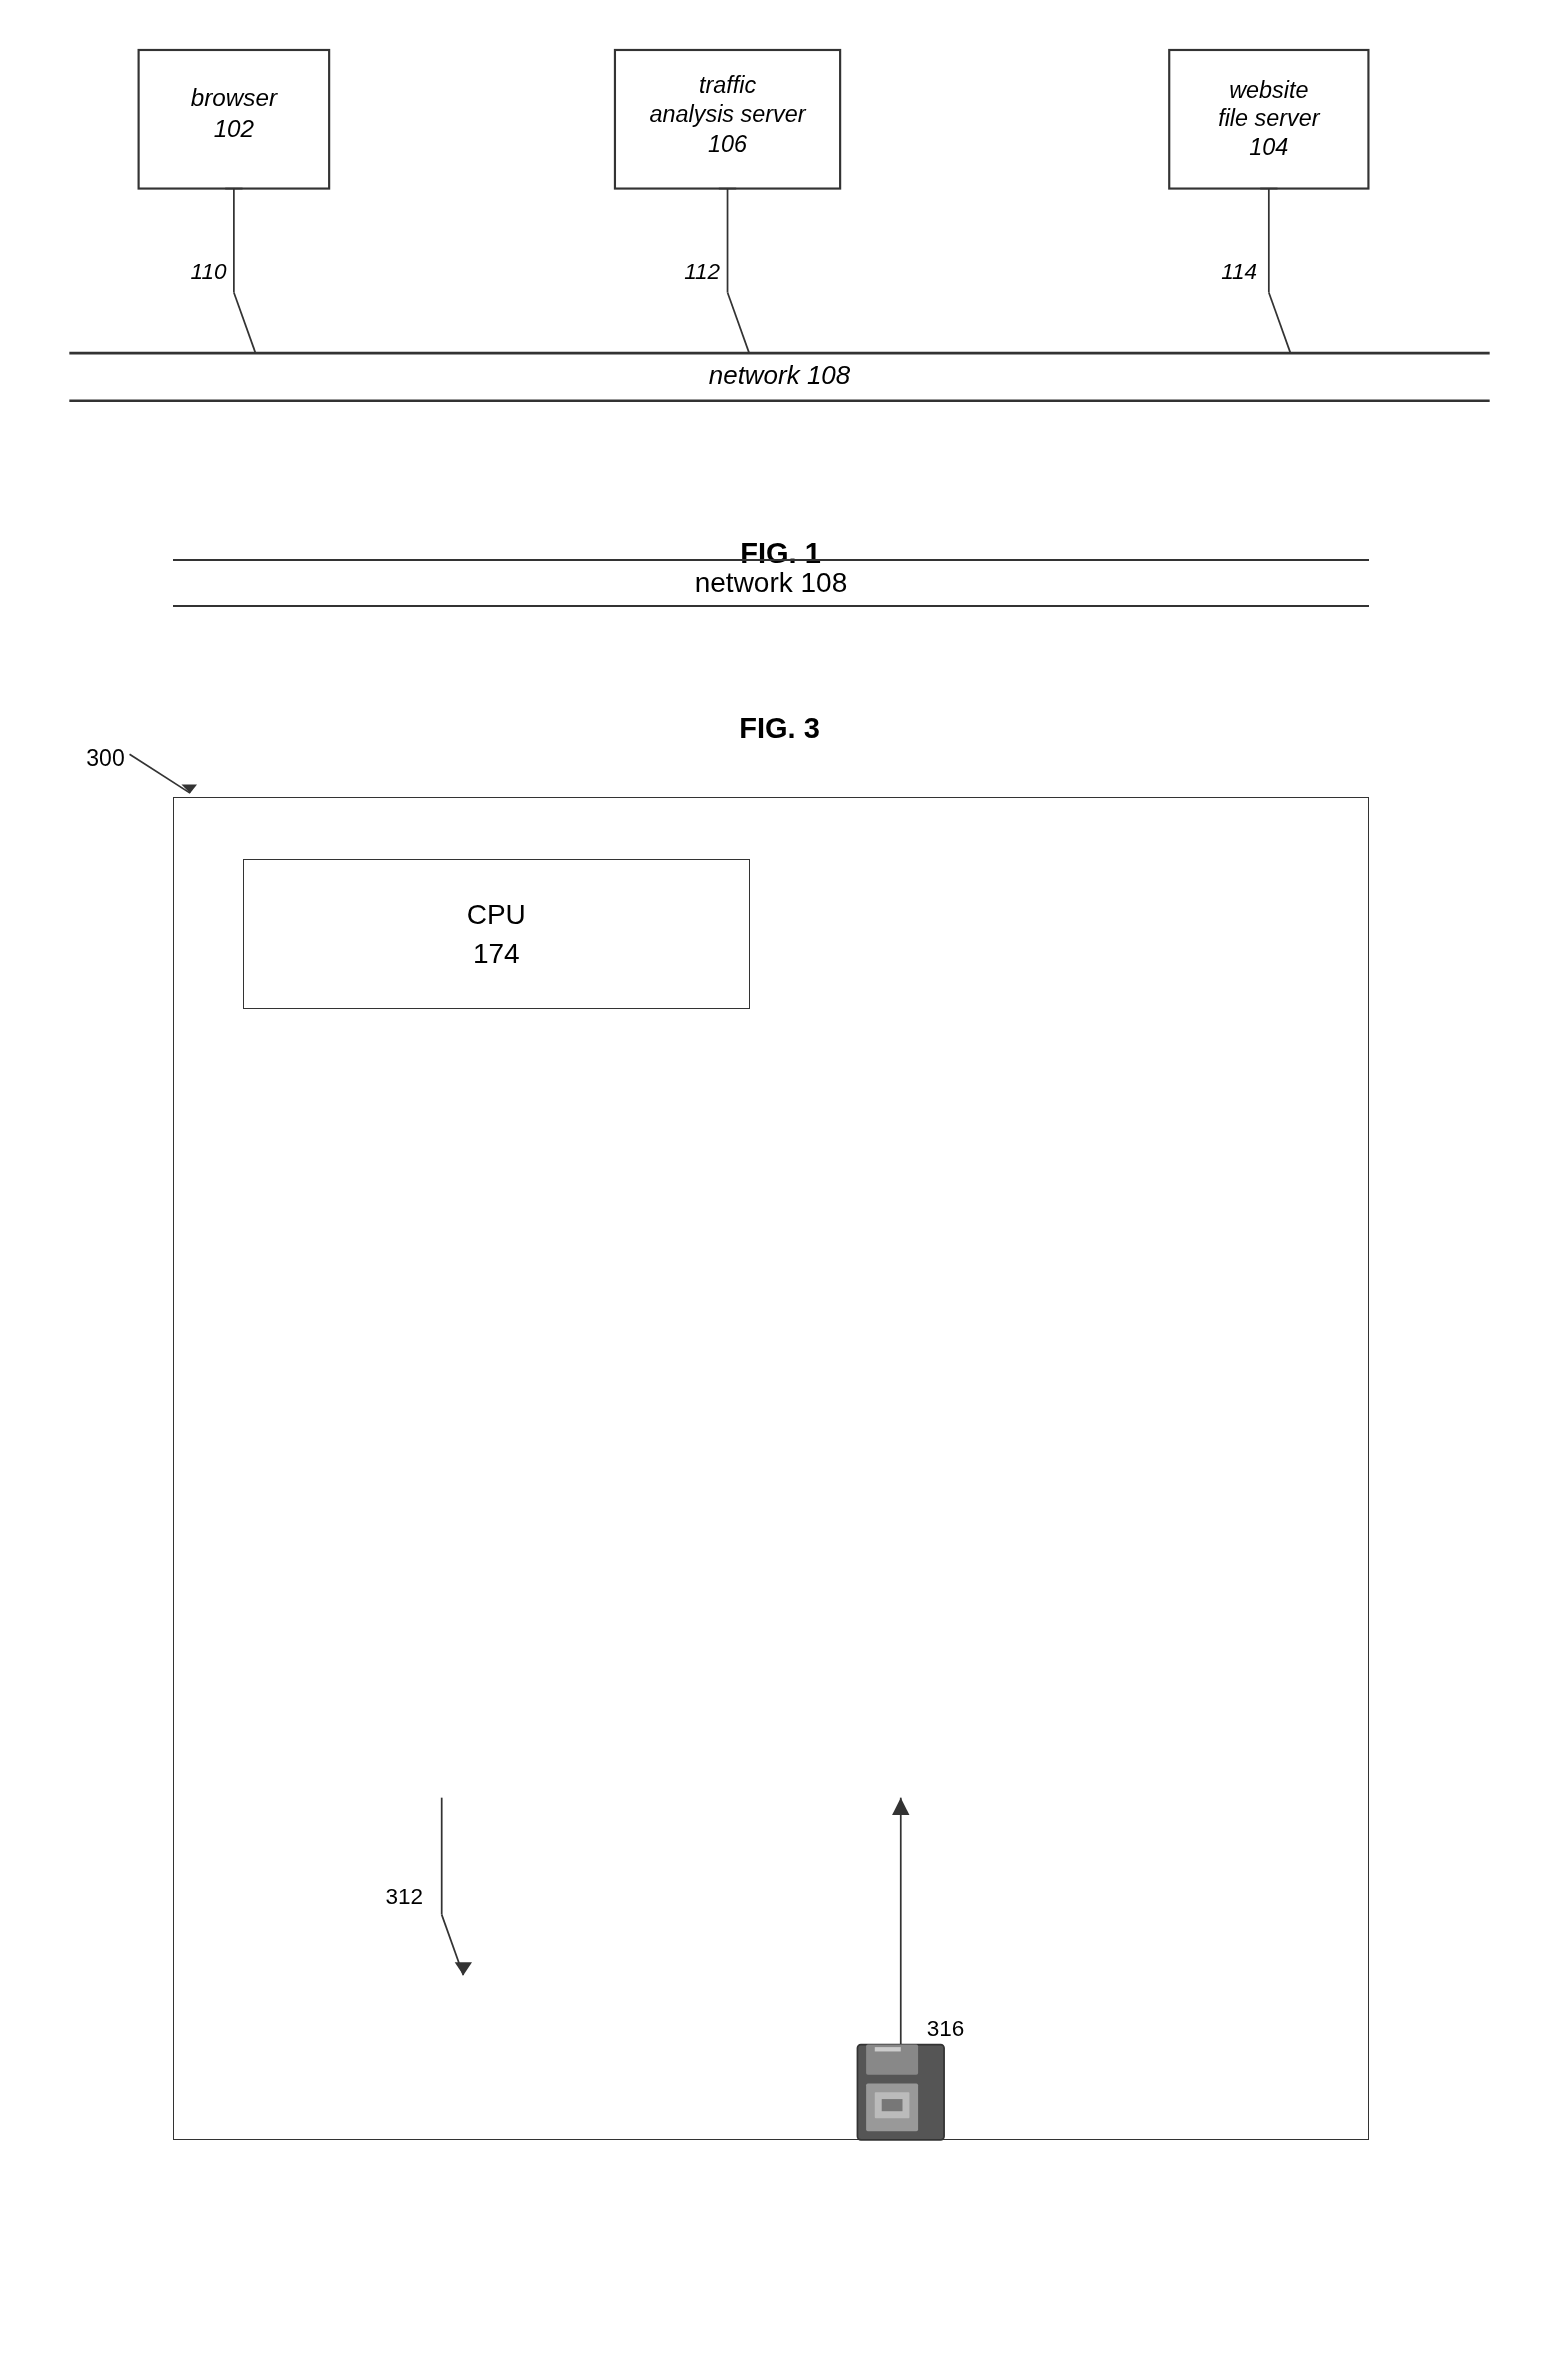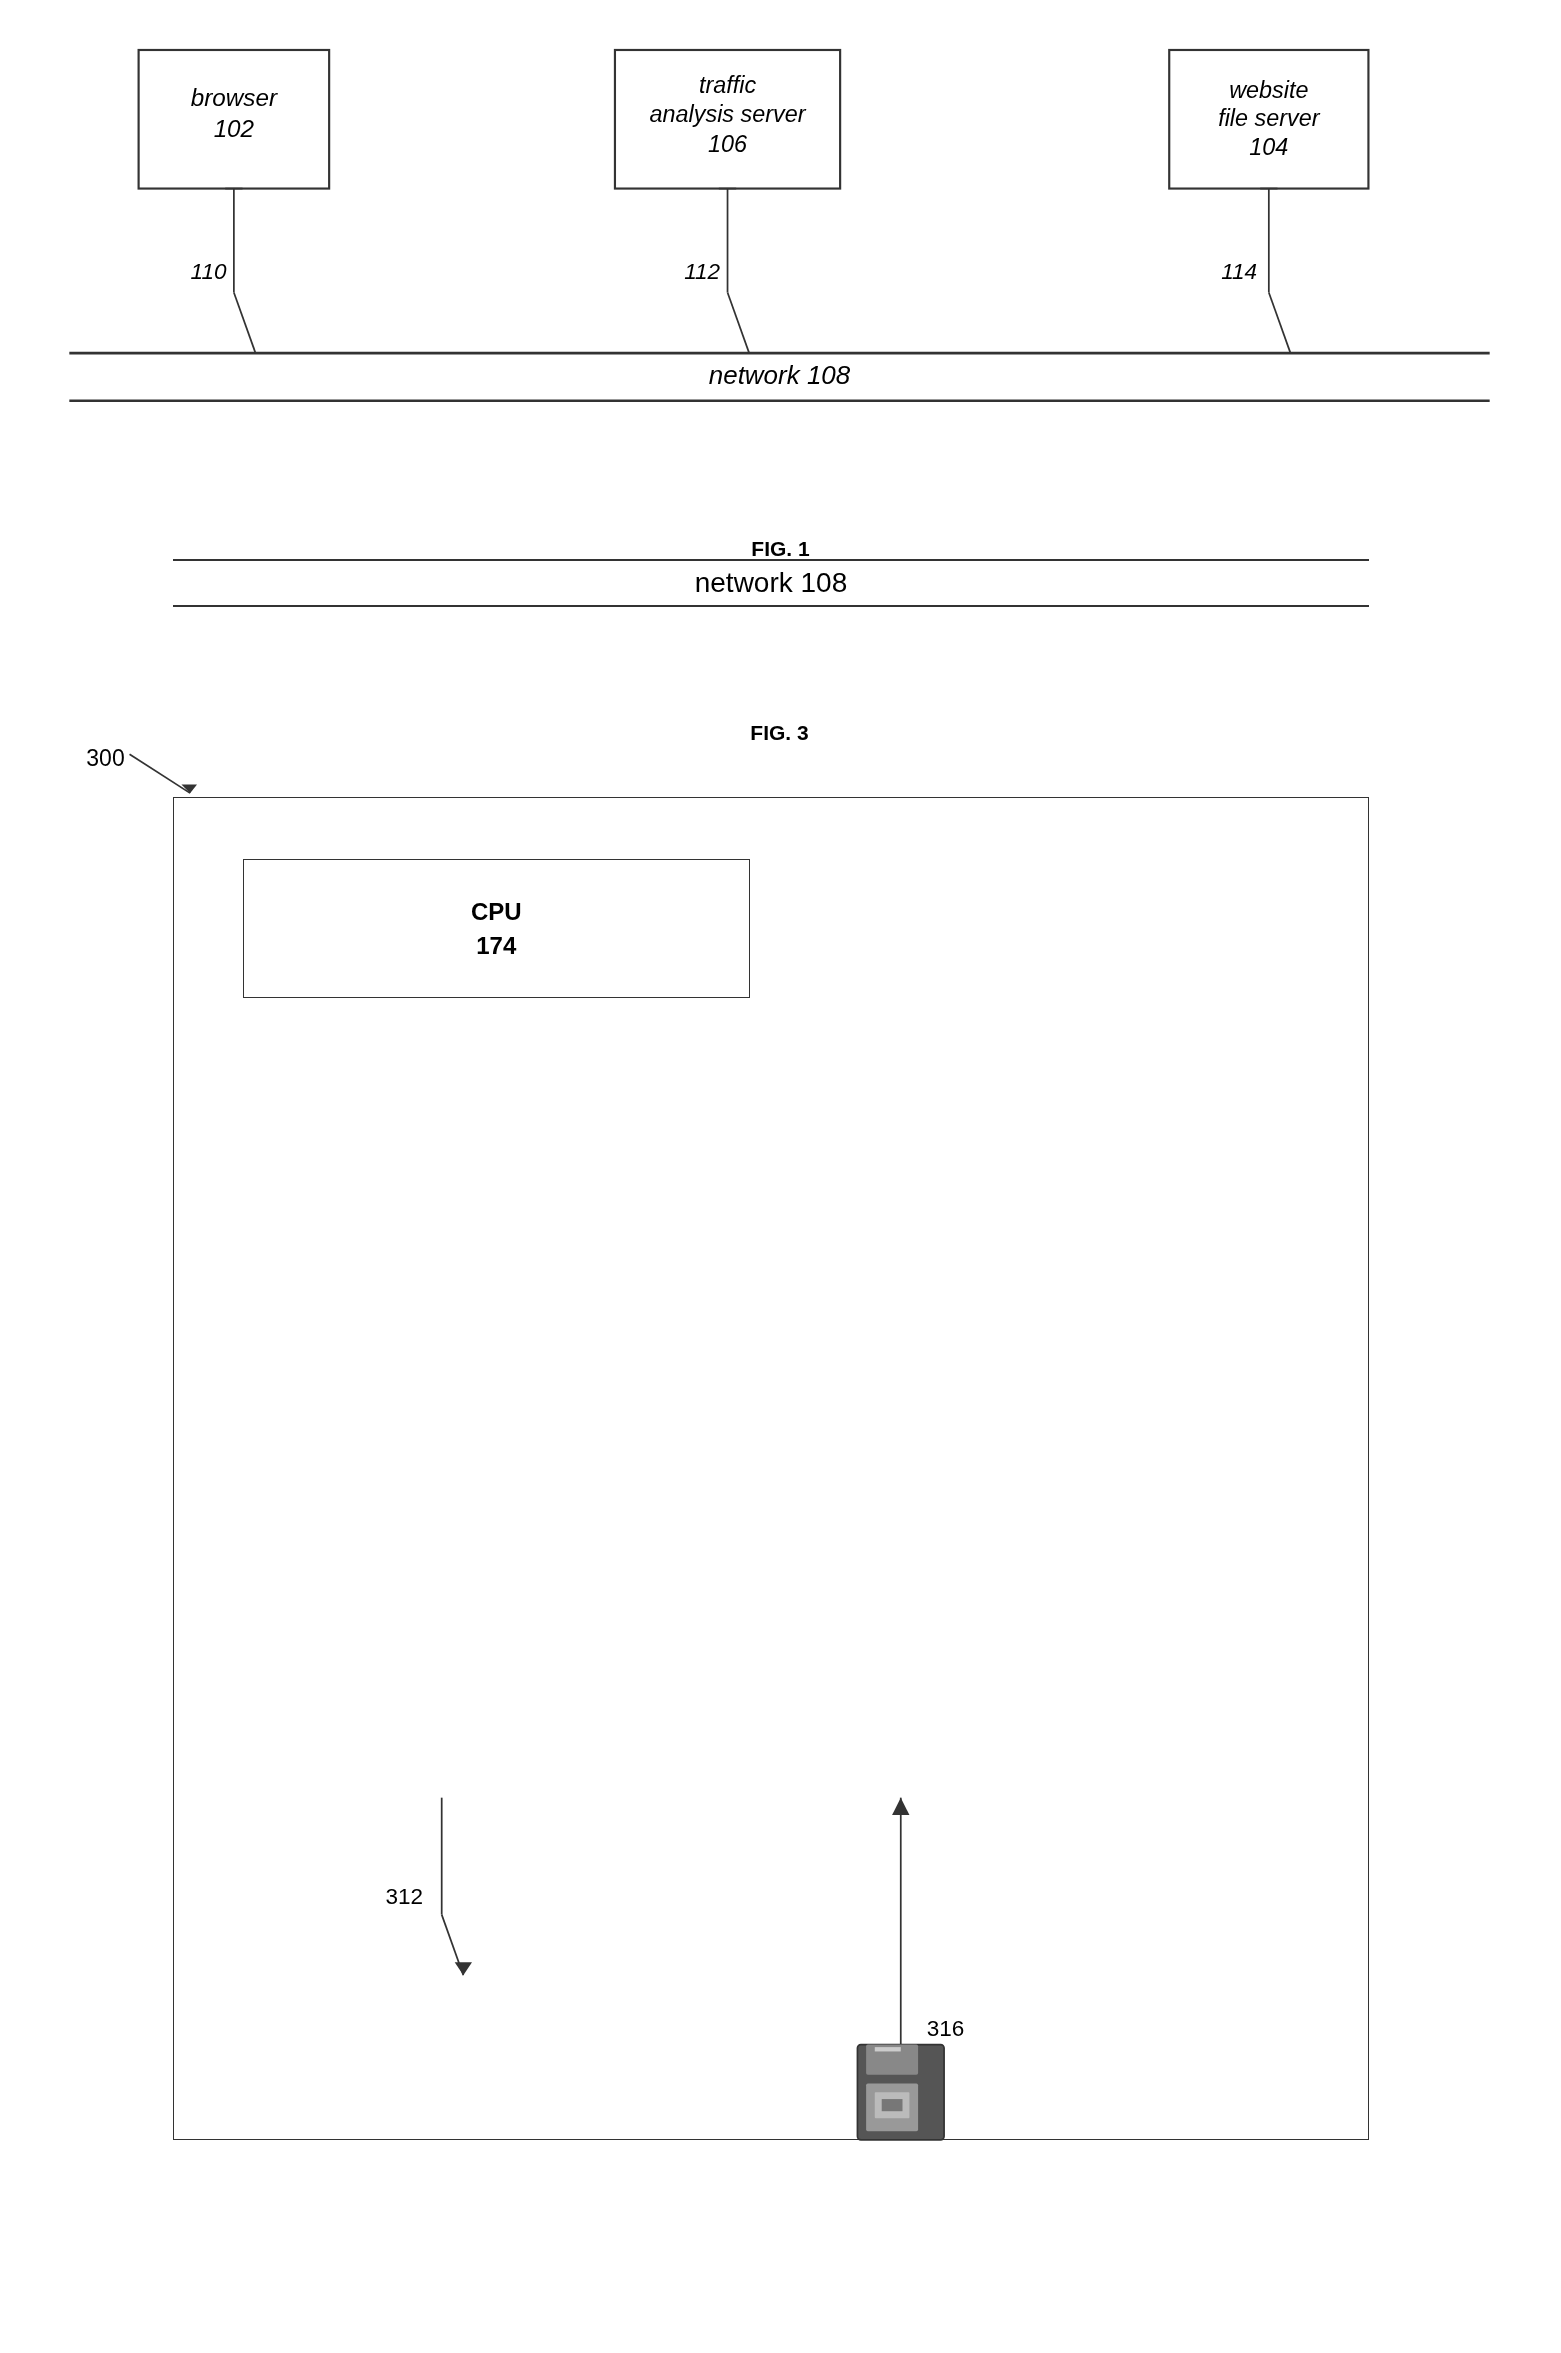--- a/index.html
+++ b/index.html
@@ -27,21 +27,21 @@
       top: 0;
       left: 0;
       width: 100%;
       height: 100%;
       pointer-events: none;
     }
 
     
     .fig-caption {
       text-align: center;
-      font-size: 21px;
+      font-size: 29px;
       font-weight: bold;
     }
 
     
     .fig3-container {
       position: absolute;
       top: 676px;
       left: 69px;
       width: 1421px;
     }
@@ -59,25 +59,24 @@
     .fig3-grid {
       display: grid;
       grid-template-columns: 1fr 1fr;
       gap: 43px;
       padding: 61px 69px;
     }
 
     .fig3-cell {
       border: 1.7px solid #333;
       text-align: center;
-      font-size: 24px;
+      font-size: 28px;
       line-height: 1.4;
       padding: 35px 17.3px;
       background: #fff;
-      font-weight: bold;
     }
 
     
     .fig3-network-bar {
       position: absolute;
       bottom: 69px;
       left: 104px;
       width: 1196px;
       border-top: 2.6px solid #333;
       border-bottom: 2.6px solid #333;

